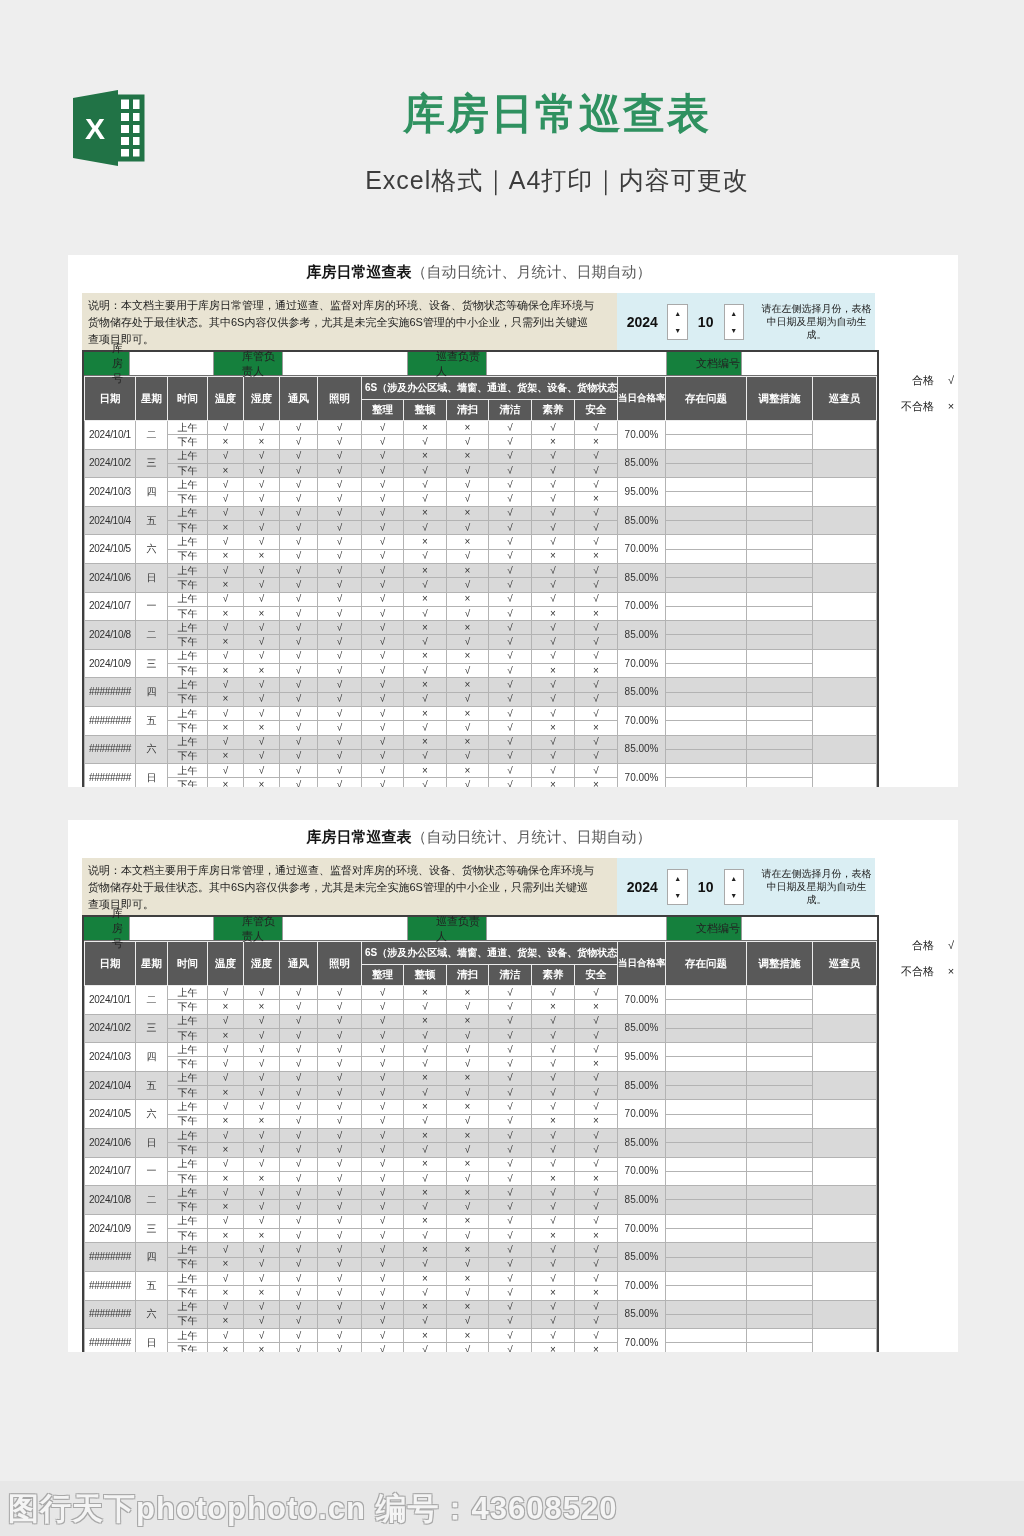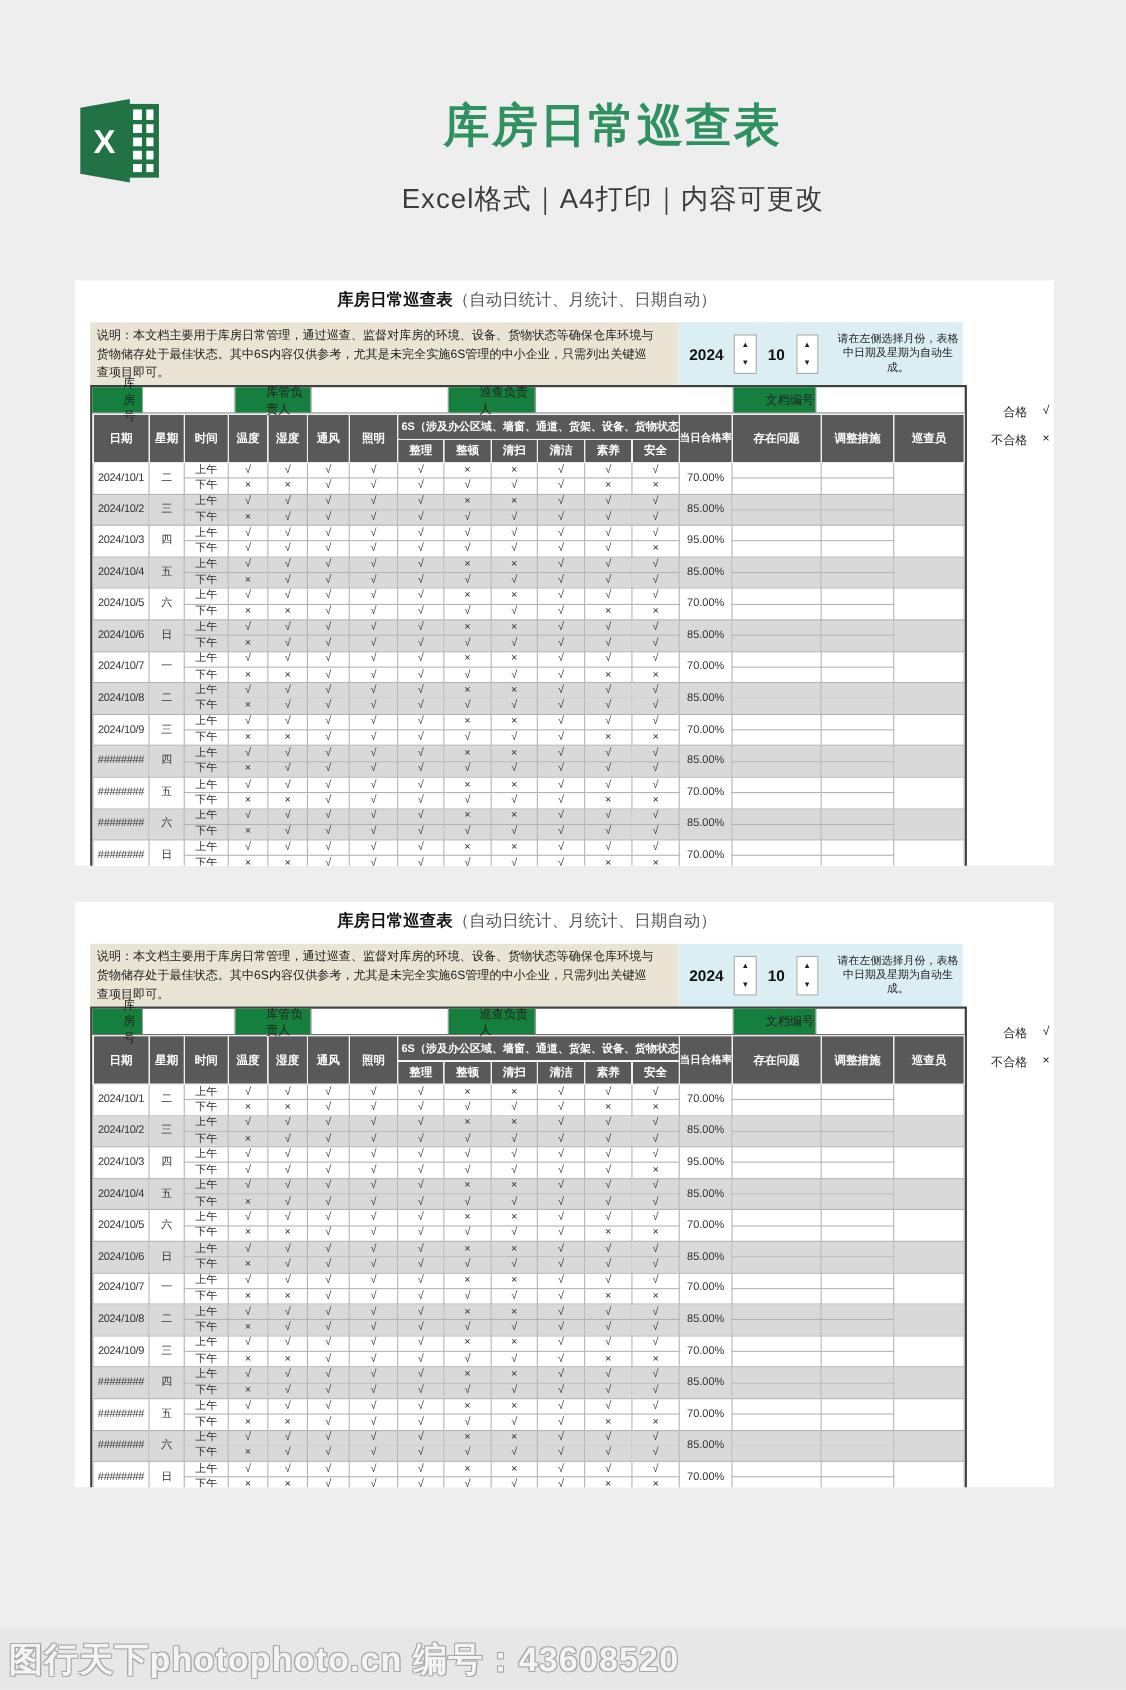--- a/index.html
+++ b/index.html
@@ -46,21 +46,21 @@
   .hcell{background:#595959;color:#ffffff;font-weight:bold;font-size:10.5px;border:1px solid #ececec !important;}
   .hcell.sixs{font-size:10px;text-align:left;padding-left:3px;font-weight:bold;}
   tr.dr{height:14.3px;}
   tr.dr td{font-size:10px;color:#333;line-height:1;}
   td.date-td{font-size:9.5px;letter-spacing:-0.3px;color:#222;}
   td.rate-td{font-size:10.5px;color:#222;}
   .shade td{background:#d9d9d9;}
   .noshade td{background:#ffffff;}
   
   .legend{position:absolute;left:820px;top:112px;font-size:11px;color:#222;}
-  .legend .lrow{display:flex;align-items:flex-start;height:26px;}
+  .legend .lrow{display:flex;align-items:center;height:26px;}
   .legend .llabel{width:46px;text-align:right;}
   .legend .lmark{width:34px;text-align:center;}
   
   .wm-bar{position:absolute;left:0;top:1481px;width:1024px;height:55px;background:#e7e7e7;
           display:flex;align-items:center;}
   .wm-text{margin-left:8px;font-size:31px;font-weight:bold;color:#f4f4f4;
            text-shadow:-1px -1px 0 #a8a8a8,1px -1px 0 #a8a8a8,-1px 1px 0 #a8a8a8,1px 1px 0 #a8a8a8;
            letter-spacing:1px;}
 </style>
 </head>

